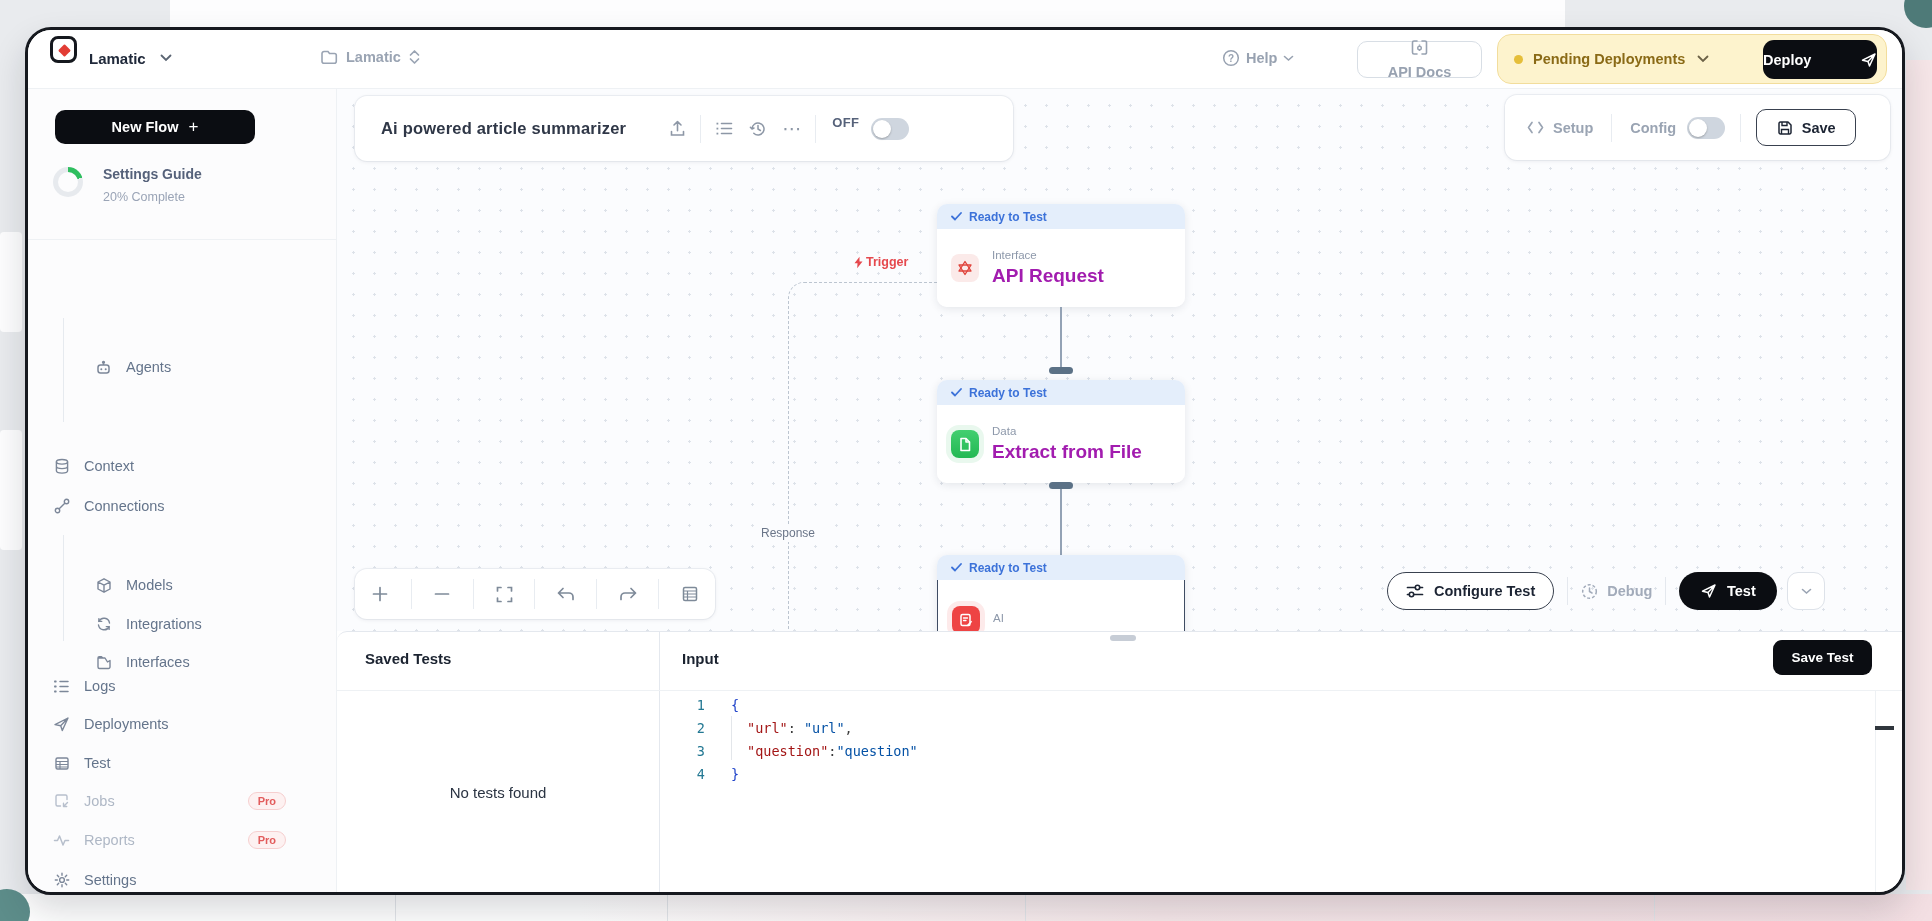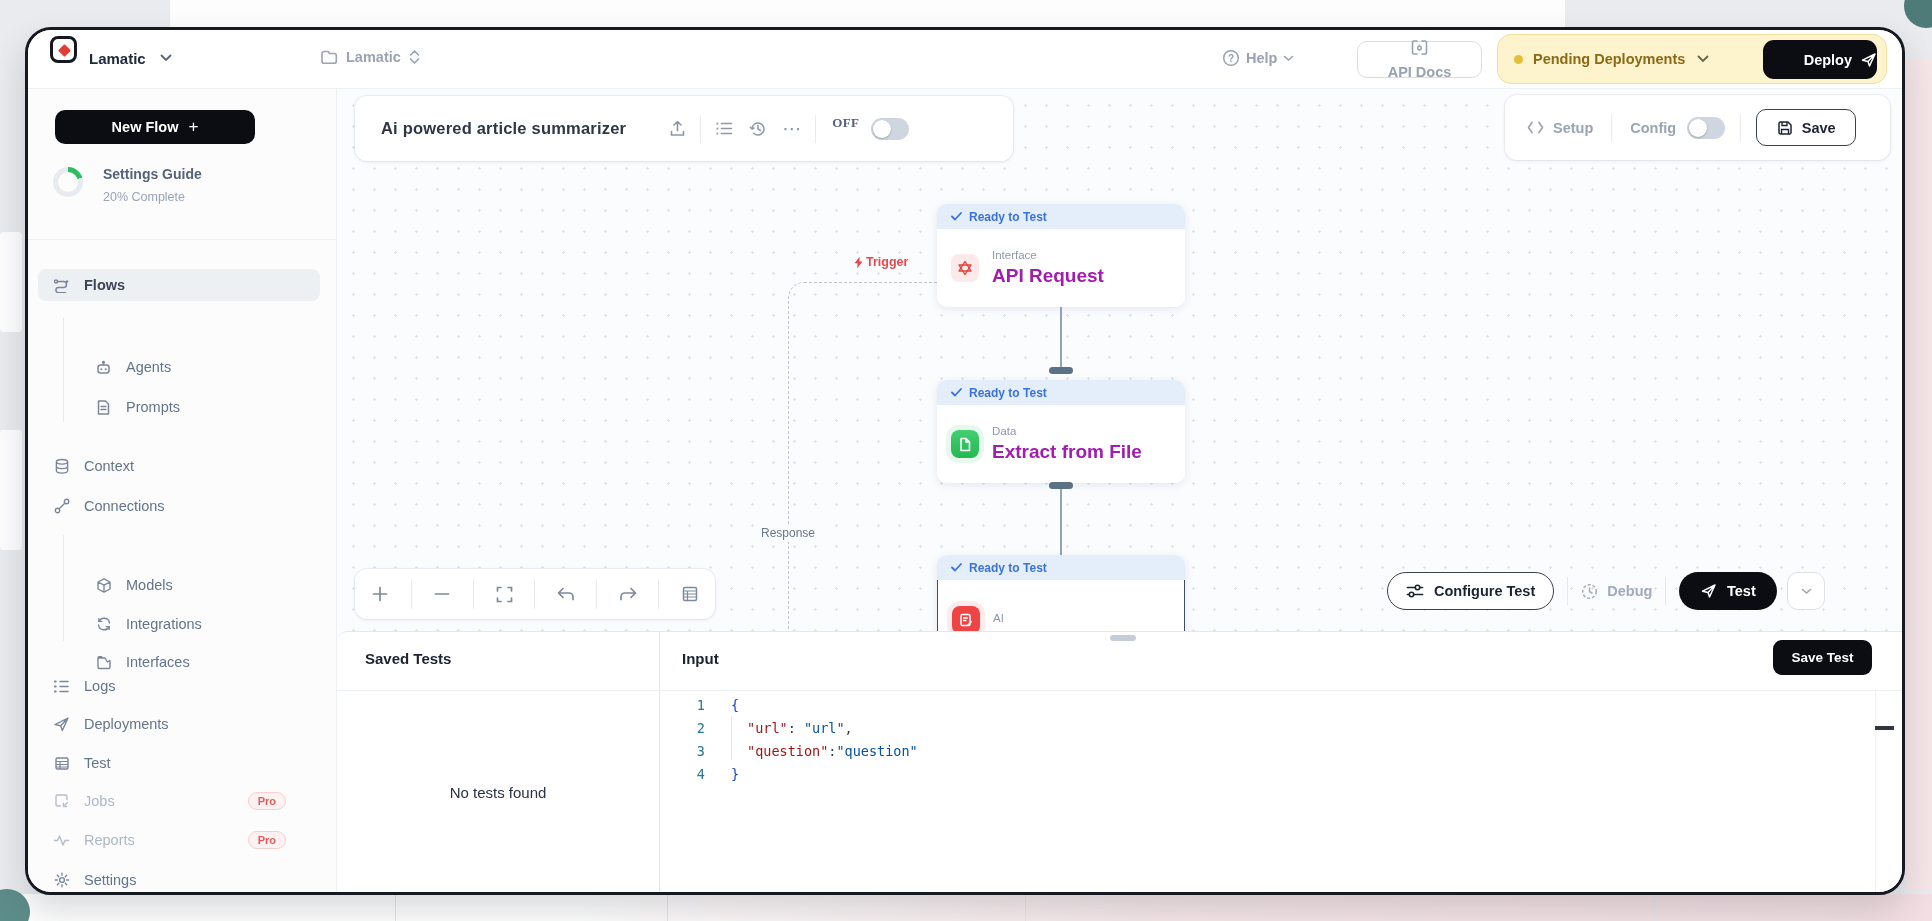--- a/index.html
+++ b/index.html
@@ -25,21 +25,21 @@
   .brand-logo { left:22px; top:6px; width:27px; height:27px; border:3px solid #15181e; border-radius:8px; background:#fff; }
   .brand-logo .diamond { position:absolute; left:7px; top:7px; width:9px; height:9px; background:#e23d35; transform:rotate(45deg); border-radius:1px; }
   .brand-name { left:61px; top:20px; font-size:15px; font-weight:700; color:#20293a; }
   .breadcrumb { left:292px; top:19px; display:flex; align-items:center; gap:8px; color:#9aa4b3; font-size:14.5px; font-weight:600; }
   .tb-right-item { top:19px; display:flex; align-items:center; gap:6px; color:#98a2b1; font-size:14.5px; font-weight:600; }
   .api-docs-btn { left:1329px; top:11px; width:125px; height:37px; border:1px solid #d8dee5; border-radius:10px; display:flex; align-items:center; justify-content:center; gap:8px; color:#98a2b1; font-size:14.5px; font-weight:600; background:#fff;flex-direction:column; }
   .pending-pill { left:1469px; top:4px; width:390px; height:50px; background:#fdf3cd; border:1px solid #f2dd9c; border-radius:14px; display:flex; align-items:center; z-index:31; }
   .pending-dot { width:9px; height:9px; border-radius:50%; background:#e5be39; margin-left:16px; }
   .pending-label { margin-left:10px; color:#8a6a16; font-size:14.5px; font-weight:600; }
   .pending-chevron { margin-left:12px; color:#5d584a; }
-  .deploy-btn { position:absolute; right:9px; top:5px; height:39px; width:114px; background:#0b0d12; border-radius:11px; color:#fff; display:flex; align-items:center; justify-content:flex-end; gap:9px; font-size:14.5px; font-weight:600; cursor:pointer; }
+  .deploy-btn { position:absolute; right:9px; top:5px; height:39px; width:114px; background:#0b0d12; border-radius:11px; color:#fff; display:flex; align-items:center; justify-content:space-between; gap:9px; font-size:14.5px; font-weight:600; cursor:pointer; }
 
   
   .sidebar { left:0; top:59px; width:309px; height:803px; background:#fcfcfd; border-right:1px solid #eef1f4; z-index:20; }
   .new-flow-btn { left:27px; top:21px; width:200px; height:34px; background:#0b0d12; border-radius:10px; color:#fff; font-size:14.5px; font-weight:600; display:flex; align-items:center; justify-content:center; gap:10px; cursor:pointer; }
   .sg-ring { left:25px; top:78px; width:30px; height:30px; border-radius:50%; background:conic-gradient(#2fbe5f 0 72deg, #e7eaee 72deg 360deg); }
   .sg-ring::after { content:""; position:absolute; left:5px; top:5px; width:20px; height:20px; border-radius:50%; background:#fcfcfd; }
   .sg-title { left:75px; top:77px; font-size:14px; font-weight:600; color:#55617a; }
   .sg-sub { left:75px; top:101px; font-size:12.5px; color:#9aa4b6; }
   .side-divider { left:0px; top:150px; width:309px; height:1px; background:#eef1f4; }
   .nav-item { left:10px; width:282px; height:32px; display:flex; align-items:center; gap:14px; color:#64748b; font-size:14.5px; border-radius:8px; padding-left:15px; cursor:pointer; }
@@ -206,52 +206,33 @@
       <div class="abs new-flow-btn">
         <span>New Flow</span>
         <span style="font-size:17px; font-weight:400;">+</span>
       </div>
 
       <div class="abs sg-ring"></div>
       <div class="abs sg-title">Settings Guide</div>
       <div class="abs sg-sub">20% Complete</div>
       <div class="abs side-divider"></div>
 
-      <div class="abs nav-item active" style="top:180px;">
-        <span class="nicon">
-            <svg width="17" height="15" viewBox="0 0 17 15">
-              <path d="M4.5 3.5 h6 a3 3 0 0 1 0 6 h-5 a2.6 2.6 0 0 0 0 5.2 h7" fill="none" stroke="currentColor" stroke-width="1.5" stroke-linecap="round"></path>
-              <circle cx="3" cy="3.5" r="1.5" fill="none" stroke="currentColor" stroke-width="1.4"></circle>
-              <circle cx="14" cy="3.5" r="1.3" fill="currentColor"></circle>
-            </svg>
-          </span>
-        <span>Flows</span>
-      </div>
 
       <div class="abs indent-line" style="top:229px; height:104px;"></div>
 
       <div class="abs nav-item sub" style="top:226px;">
         <span class="nicon">
             <svg width="17" height="16" viewBox="0 0 17 16">
               <rect x="3" y="6" width="11" height="8" rx="2.5" fill="none" stroke="currentColor" stroke-width="1.5"></rect>
               <path d="M8.5 6 V3.2 M8.5 2.5 a0.9 0.9 0 1 0 0.01 0" fill="none" stroke="currentColor" stroke-width="1.4"></path>
               <circle cx="6.3" cy="10.3" r="1" fill="currentColor"></circle>
               <circle cx="10.7" cy="10.3" r="1" fill="currentColor"></circle>
             </svg>
           </span>
         <span>Agents</span>
-      </div>
-      <div class="abs nav-item sub" style="top:266px;">
-        <span class="nicon">
-            <svg width="15" height="17" viewBox="0 0 15 17">
-              <path d="M2.5 2 h7 l3 3 v10 h-10 Z" fill="none" stroke="currentColor" stroke-width="1.5" stroke-linejoin="round"></path>
-              <path d="M5 7.5 h5 M5 10.5 h5" stroke="currentColor" stroke-width="1.3" stroke-linecap="round"></path>
-            </svg>
-          </span>
-        <span>Prompts</span>
       </div>
 
       <div class="abs nav-item" style="top:361px;">
         <span class="nicon">
             <svg width="16" height="17" viewBox="0 0 16 17">
               <ellipse cx="8" cy="3.8" rx="5.6" ry="2.3" fill="none" stroke="currentColor" stroke-width="1.4"></ellipse>
               <path d="M2.4 3.8 v9 c0 1.3 2.5 2.3 5.6 2.3 s5.6-1 5.6-2.3 v-9 M2.4 8.3 c0 1.3 2.5 2.3 5.6 2.3 s5.6-1 5.6-2.3" fill="none" stroke="currentColor" stroke-width="1.4"></path>
             </svg>
           </span>
         <span>Context</span>
@@ -454,21 +435,21 @@
             </svg>
         </span>
         <span class="fh-icon">
           <svg width="18" height="18" viewBox="0 0 18 18">
               <path d="M3 9 a6 6 0 1 1 1.8 4.3 M3 9 l-1.6-1.8 M3 9 l2-1" fill="none" stroke="#8d97a6" stroke-width="1.5" stroke-linecap="round" stroke-linejoin="round"></path>
               <path d="M9 5.5 V9 l2.4 1.5" fill="none" stroke="#8d97a6" stroke-width="1.5" stroke-linecap="round"></path>
             </svg>
         </span>
         <span class="fh-icon" style="font-size:19px; letter-spacing:1px; color:#8d97a6;">⋯</span>
         <div class="fh-div"></div>
-        <span class="off-label" style="margin:0 12px 12px 10px;font-family:Liberation Serif, serif;">OFF</span>
+        <span class="off-label" style="margin:0 12px 12px 10px;">OFF</span>
         <div class="toggle">
             <div class="knob"></div>
           </div>
       </div>
 
       <div class="abs float-card setupcard">
         <div class="gray-action" style="margin-left:22px;">
           <svg width="17" height="13" viewBox="0 0 17 13">
               <path d="M5 1.5 L1.5 6.5 L5 11.5 M12 1.5 L15.5 6.5 L12 11.5" fill="none" stroke="#9aa4b3" stroke-width="1.7" stroke-linecap="round" stroke-linejoin="round"></path>
             </svg>

